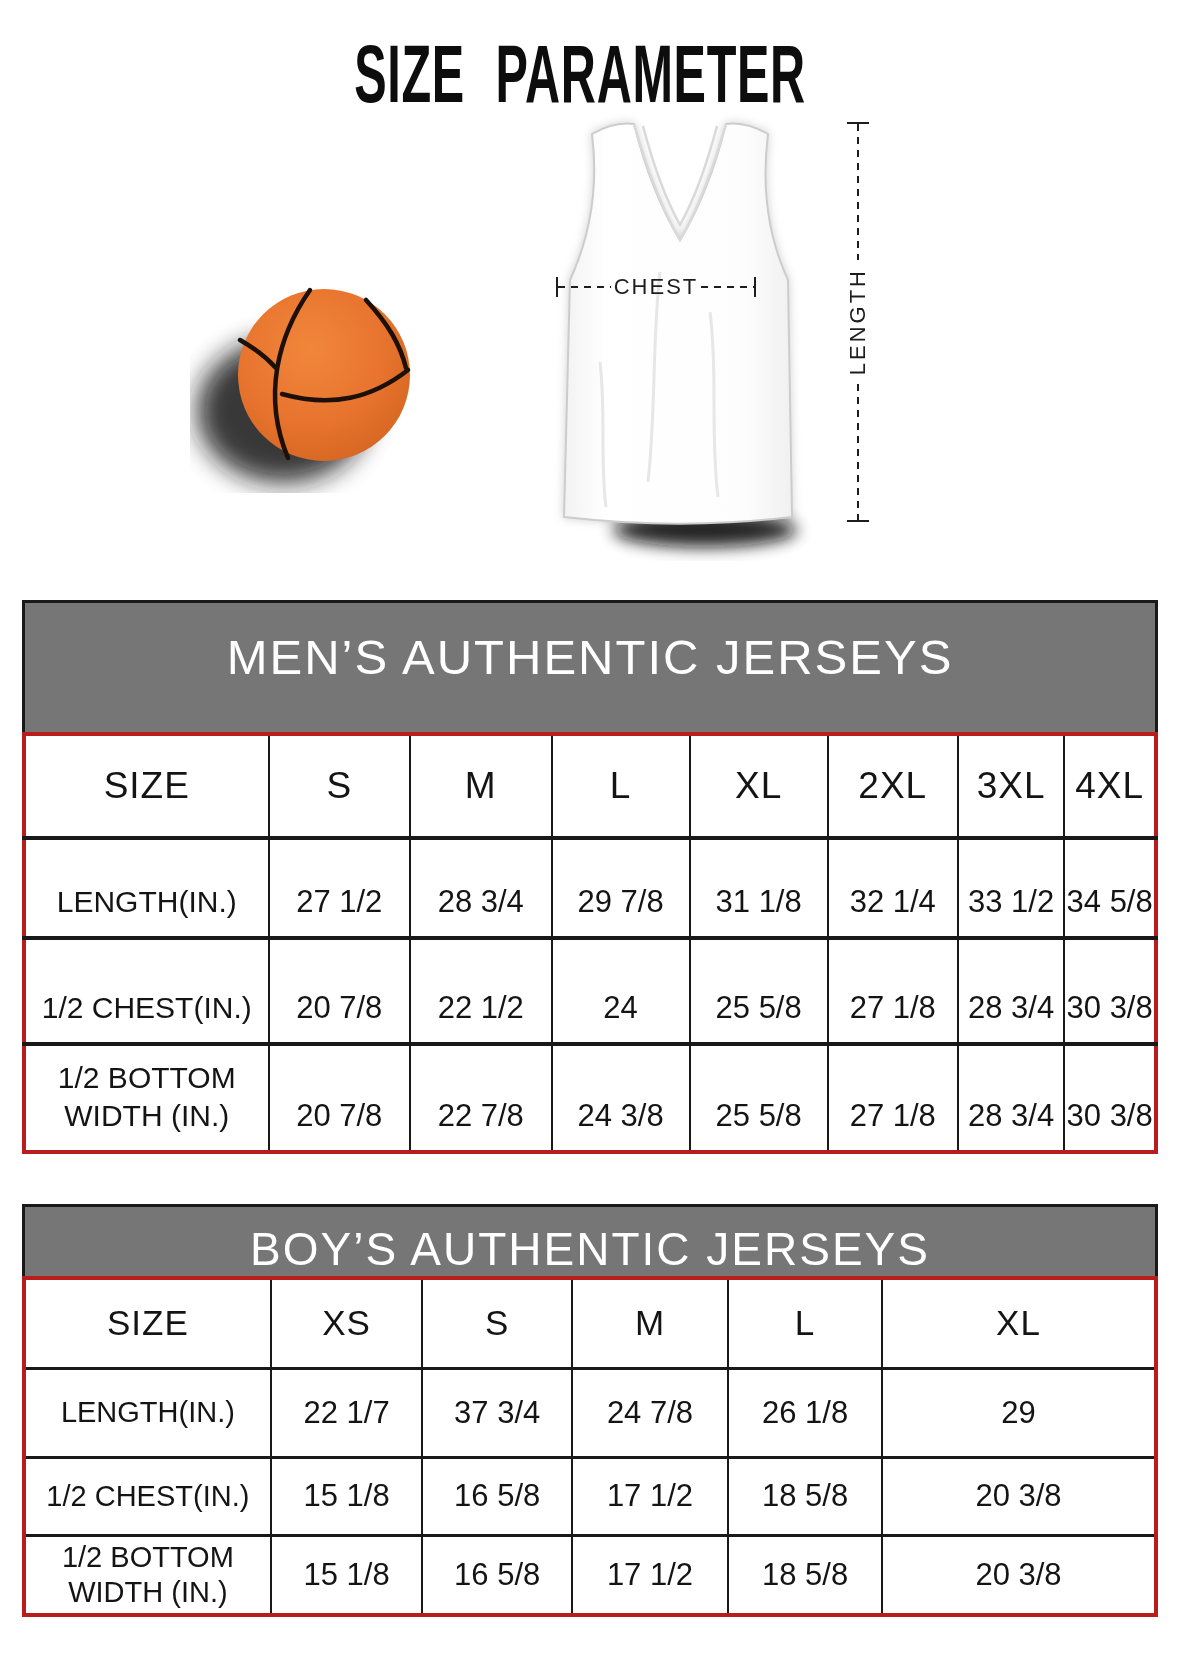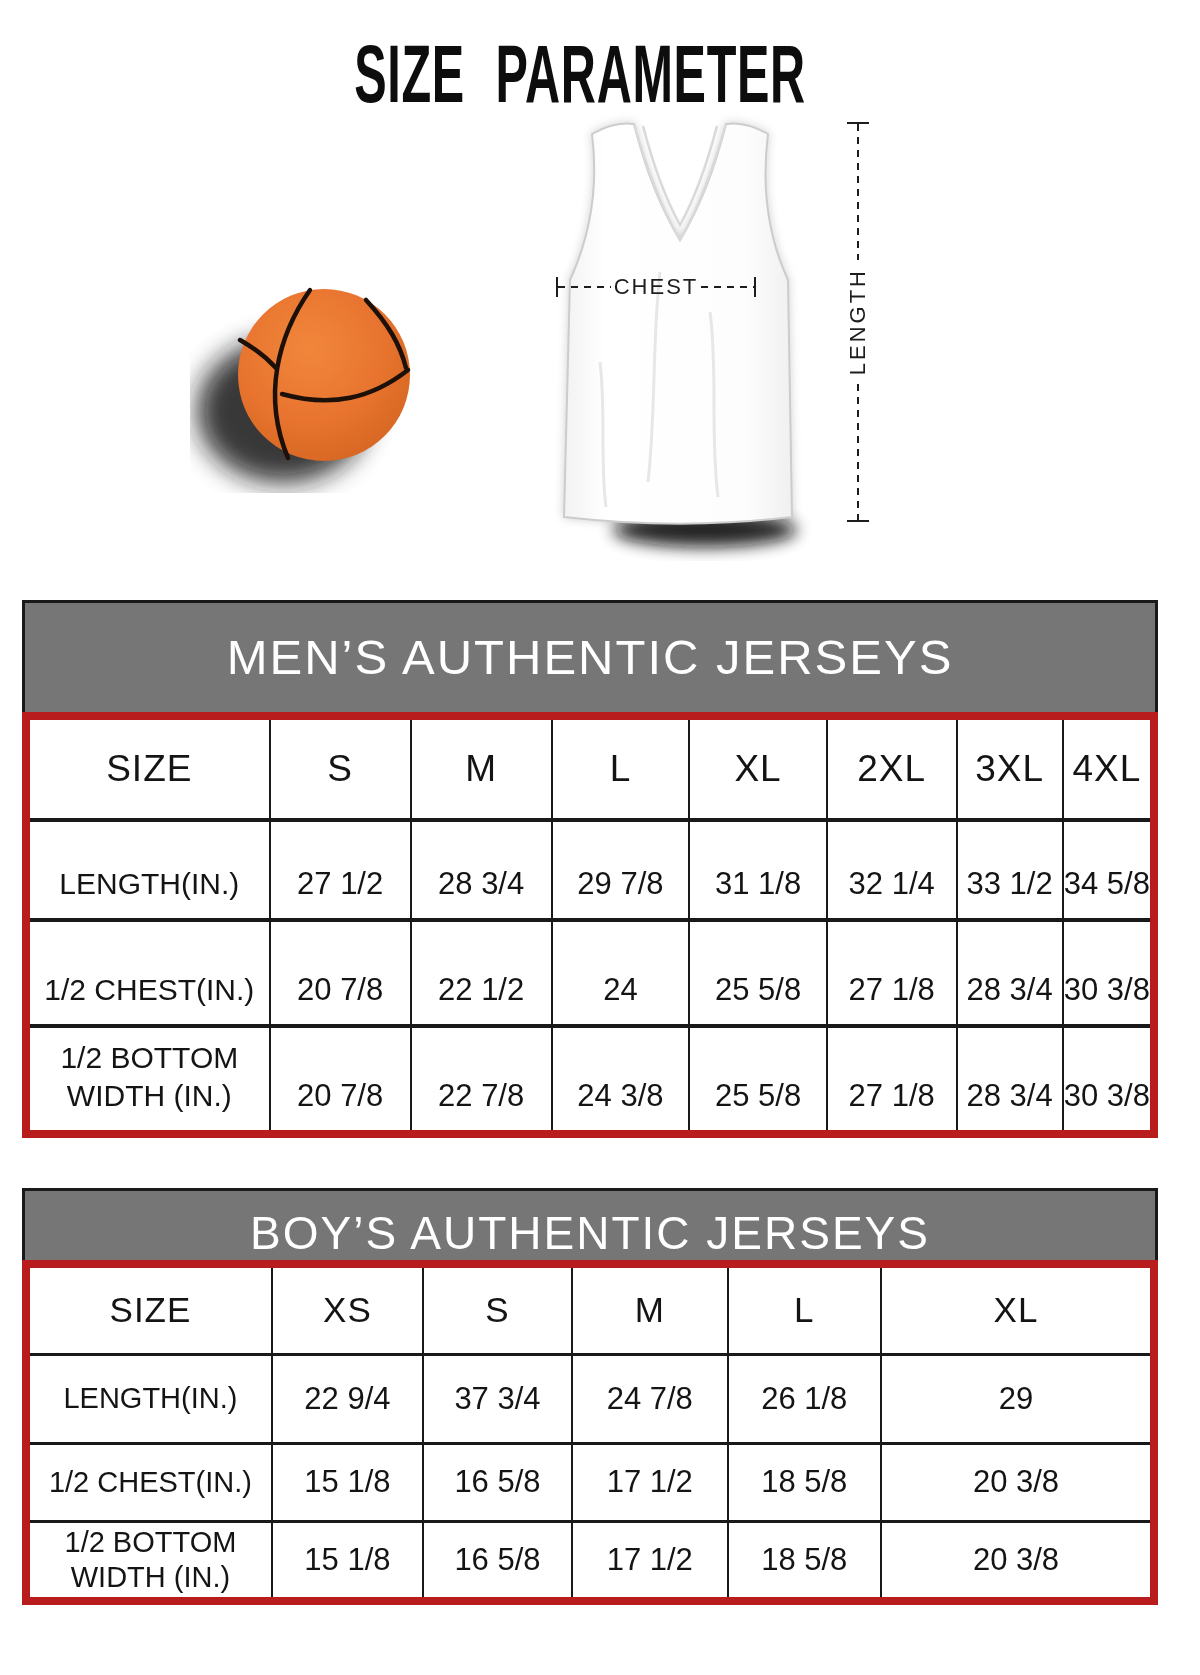--- a/index.html
+++ b/index.html
@@ -59,26 +59,26 @@
   .section { margin-left:22px; width:1136px; }
   .section.mens { margin-top:0; }
   .section.boys { margin-top:50px; }
 
   .banner {
     background:#767676;
     border:3px solid #191919; border-bottom:none;
     color:#ffffff; text-align:center;
     letter-spacing:2px; white-space:nowrap;
   }
-  .mens .banner { height:112px; line-height:109px; font-size:49px; }
+  .mens .banner { height:132px; line-height:109px; font-size:49px; }
   .boys .banner { height:72px;  line-height:85px;  font-size:46px; }
 
   table.size-table {
     width:100%; border-collapse:collapse; table-layout:fixed;
-    border:8px solid #b91c1c; background:#ffffff;
+    border:4px solid #b91c1c; background:#ffffff;
   }
   table.size-table th, table.size-table td {
     border-left:2px solid #191919; border-right:2px solid #191919;
     text-align:center; font-weight:400; color:#141414;
     overflow:hidden;
   }
   .mens tbody tr { border-top:4px solid #191919; }
   .boys tbody tr { border-top:3px solid #191919; }
 
   .mens thead th { height:104px; font-size:37px; vertical-align:middle; letter-spacing:1px; }
@@ -251,21 +251,21 @@
         <th>XS</th>
         <th>S</th>
         <th>M</th>
         <th>L</th>
         <th>XL</th>
       </tr>
     </thead>
     <tbody>
       <tr class="r1">
         <td class="row-label">LENGTH(IN.)</td>
-        <td>22 9/4</td>
+        <td>22 1/7</td>
         <td>37 3/4</td>
         <td>24 7/8</td>
         <td>26 1/8</td>
         <td>29</td>
       </tr>
       <tr class="r2">
         <td class="row-label">1/2 CHEST(IN.)</td>
         <td>15 1/8</td>
         <td>16 5/8</td>
         <td>17 1/2</td>

